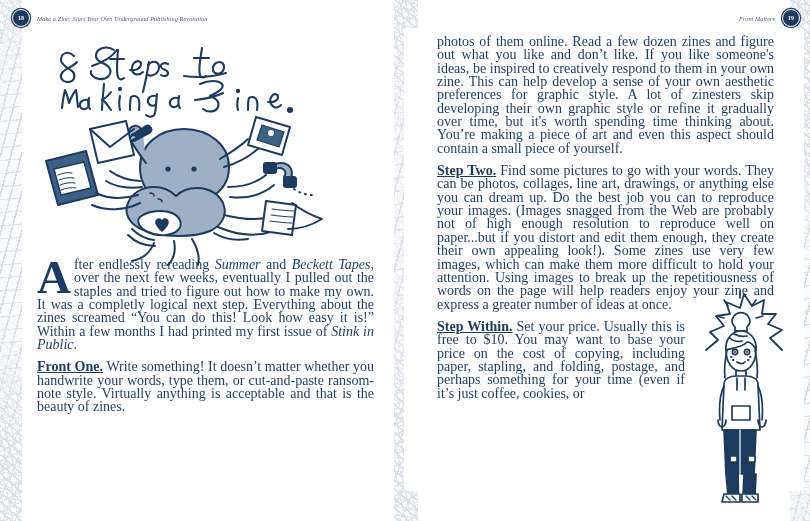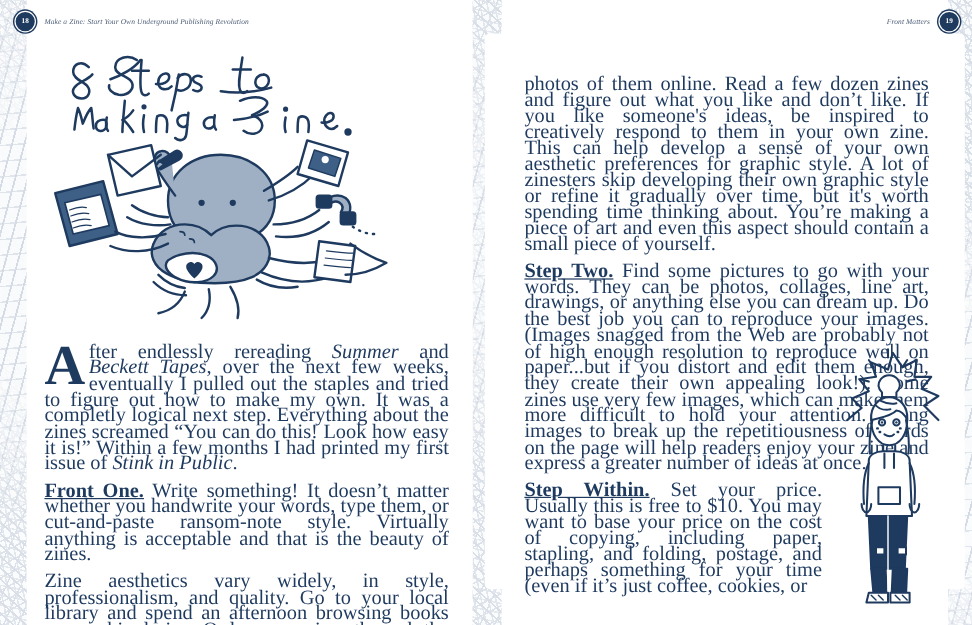--- a/index.html
+++ b/index.html
@@ -62,25 +62,24 @@
     display:flex;align-items:center;justify-content:center;
     font-style:normal;font-size:6px;font-weight:bold;
     border:1.6px solid #ffffff;
     box-shadow:0 0 0 1.2px #1f3a5f;
     flex:0 0 auto;
   }
   
   .col{
     position:absolute;
     color:#1e3a5f;
-    font-size:17px;line-height:13.35px;
+    font-size:14px;line-height:13.35px;
     text-align:justify;
     -webkit-hyphens:auto;hyphens:auto;
     z-index:6;
-    margin-top:28px;
   }
   .col-left{left:37px;top:258px;width:337px;}
   .col-right{left:437px;top:35px;width:337px;}
   .col p{margin:0 0 9px 0;}
   .col b{font-weight:bold;text-decoration:underline;}
   .col i{font-style:italic;}
   
   .dropcap::first-letter{
     float:left;
     font-size:47px;
@@ -305,21 +304,20 @@
         <path d="M34 206h16v8H32z" fill="#ffffff"></path>
         <path d="M52 206h16v8H52z" fill="#ffffff"></path>
         <path d="M36 208l4 4M42 208l4 4M56 208l4 4M62 208l4 4" stroke-width="1.2"></path>
       </g>
     </svg>
   </div>
 
   <div class="col col-left">
     <p class="dropcap"><span>After endlessly rereading </span><i>Summer</i><span> and </span><i>Beckett Tapes</i><span>, over the next few weeks, eventually I pulled out the staples and tried to figure out how to make my own. It was a completly logical next step. Everything about the zines screamed “You can do this! Look how easy it is!” Within a few months I had printed my first issue of </span><i>Stink in Public</i><span>.</span></p>
     <p><b>Front One.</b><span> Write something! It doesn’t matter whether you handwrite your words, type them, or cut-and-paste ransom-note style. Virtually anything is acceptable and that is the beauty of zines.</span></p>
-    <p><span>Zine aesthetics vary widely, in style, professionalism, and quality. Go to your local library and spend an afternoon browsing books on graphic design. Order some zines through the mail and look at</span></p>
   </div>
 
   <div class="col col-right">
     <p><span>photos of them online. Read a few dozen zines and figure out what you like and don’t like. If you like someone's ideas, be inspired to creatively respond to them in your own zine. This can help develop a sense of your own aesthetic preferences for graphic style. A lot of zinesters skip developing their own graphic style or refine it gradually over time, but it's worth spending time thinking about. You’re making a piece of art and even this aspect should contain a small piece of yourself.</span></p>
     <p><b>Step Two.</b><span> Find some pictures to go with your words. They can be photos, collages, line art, drawings, or anything else you can dream up. Do the best job you can to reproduce your images. (Images snagged from the Web are probably not of high enough resolution to reproduce well on paper...but if you distort and edit them enough, they create their own appealing look!). Some zines use very few images, which can make them more difficult to hold your attention. Using images to break up the repetitiousness of words on the page will help readers enjoy your zine and express a greater number of ideas at once.</span></p>
     <p class="narrow"><b>Step Within.</b><span> Set your price. Usually this is free to $10. You may want to base your price on the cost of copying, including paper, stapling, and folding, postage, and perhaps something for your time (even if it’s just coffee, cookies, or</span></p>
   </div>
 
 </div>
 

